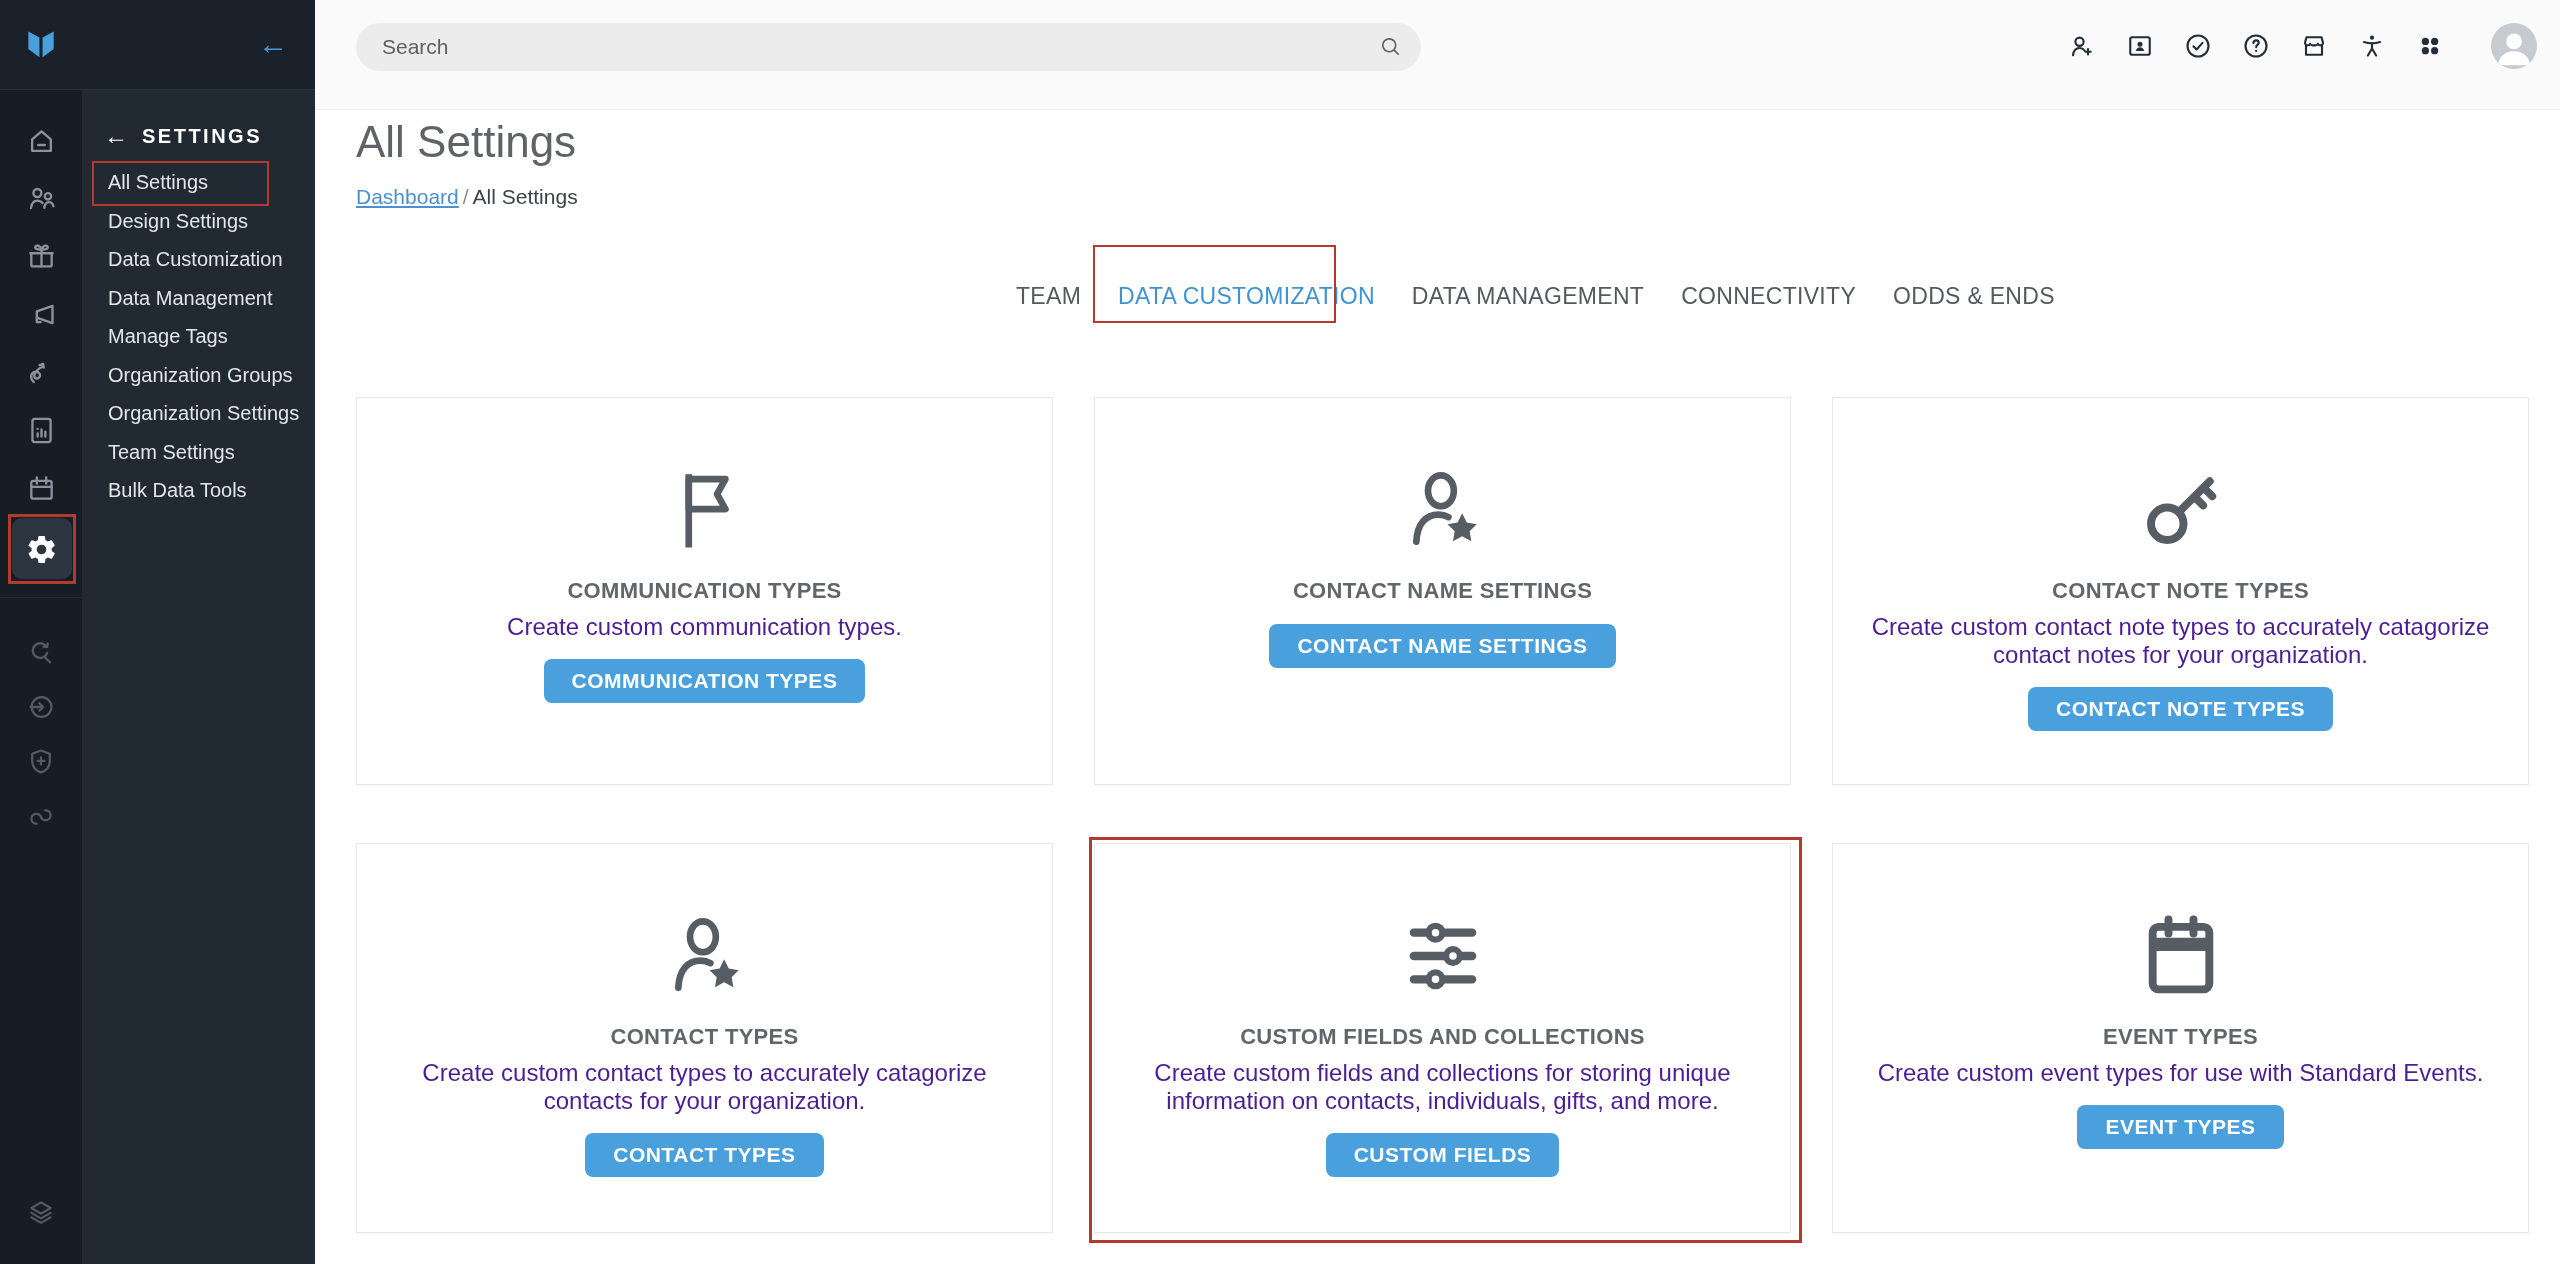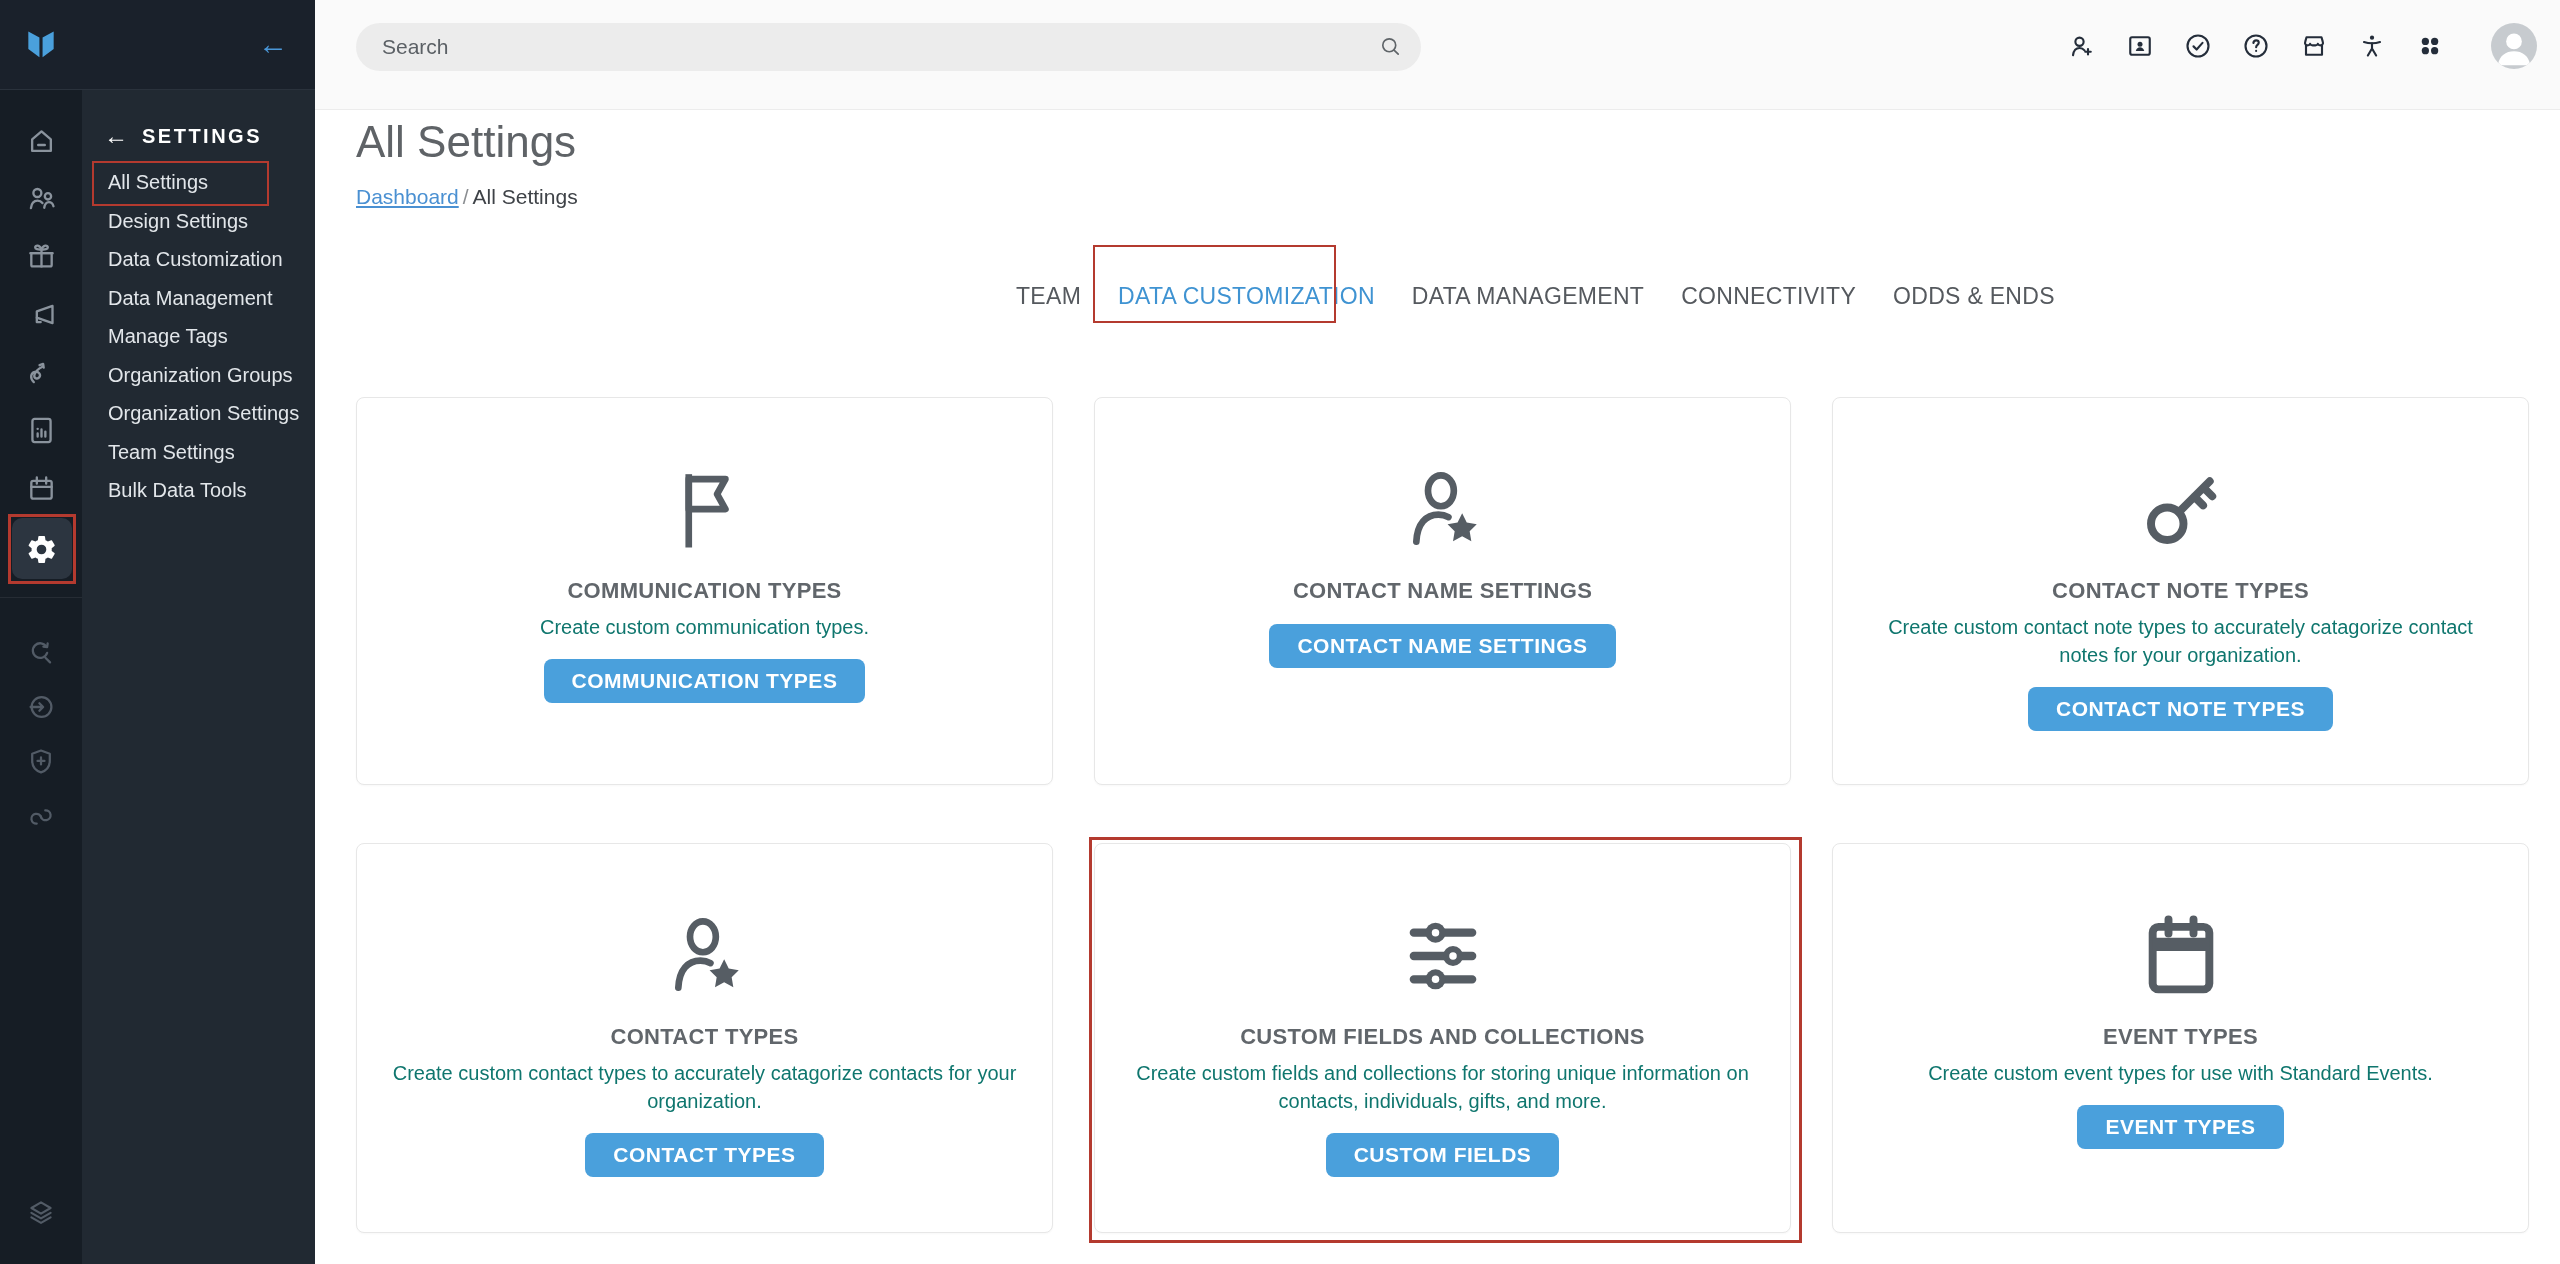--- a/index.html
+++ b/index.html
@@ -41,24 +41,24 @@
   .page-title { position:absolute; left:41px; top:24px; font-size:44px; font-weight:400; color:#5f6367; }
   .breadcrumb { position:absolute; left:41px; top:92px; font-size:21px; color:#8a8d91; display:flex; align-items:center; gap:4px; }
   .breadcrumb .link { color:#4a90d2; text-decoration:underline; cursor:pointer; }
   .breadcrumb .current { color:#3e4247; }
 
   .tabs { position:absolute; left:701px; top:178px; display:flex; gap:37px; align-items:center; }
   .tab { font-size:23px; color:#55595e; letter-spacing:0.3px; cursor:pointer; white-space:nowrap;margin-top:12px; }
   .tab.active { color:#3f93d2; }
 
   .cards { position:absolute; left:41px; top:304px; display:grid; grid-template-columns:697px 697px 697px; grid-template-rows:388px 390px; column-gap:41px; row-gap:58px; }
-  .card { background:#ffffff; border:1px solid #e7e7e7; border-radius:8px; box-shadow:0 1px 2px rgba(0,0,0,0.03); display:flex; flex-direction:column; align-items:center; }
+  .card { background:#ffffff; border:1px solid #e7e7e7; border-radius:0; box-shadow:0 1px 2px rgba(0,0,0,0.03); display:flex; flex-direction:column; align-items:center; }
   .card .icon-box { height:104px; margin-top:60px; display:flex; align-items:center; justify-content:center; color:#565d64; }
   .card .card-title { margin-top:14px; font-size:22px; font-weight:700; color:#61666b; letter-spacing:0.3px; line-height:30px; text-align:center; }
-  .card .card-desc { margin-top:7px; font-size:20px; color:#0f766e; line-height:28px; text-align:center; max-width:630px; }
+  .card .card-desc { margin-top:7px; font-size:24px; color:#4c1d95; line-height:28px; text-align:center; max-width:630px; }
   .card .card-btn { margin-top:18px; height:44px; padding:0 28px; background:#4aa0dc; color:#ffffff; border:none; border-radius:8px; font-family:"Liberation Sans",sans-serif; font-size:21px; font-weight:700; letter-spacing:0.5px; cursor:pointer; }
 
   
   .anno { position:absolute; border:3px solid #b43a2f; z-index:20; pointer-events:none; }
   .anno-all-settings { left:92px; top:161px; width:177px; height:45px; border-width:2.5px; }
   .anno-gear { left:8px; top:514px; width:68px; height:70px; }
   .anno-tab { left:1093px; top:245px; width:243px; height:78px; border-width:2.5px; }
   .anno-card { left:1089px; top:837px; width:713px; height:406px; }
 </style>
 </head>

